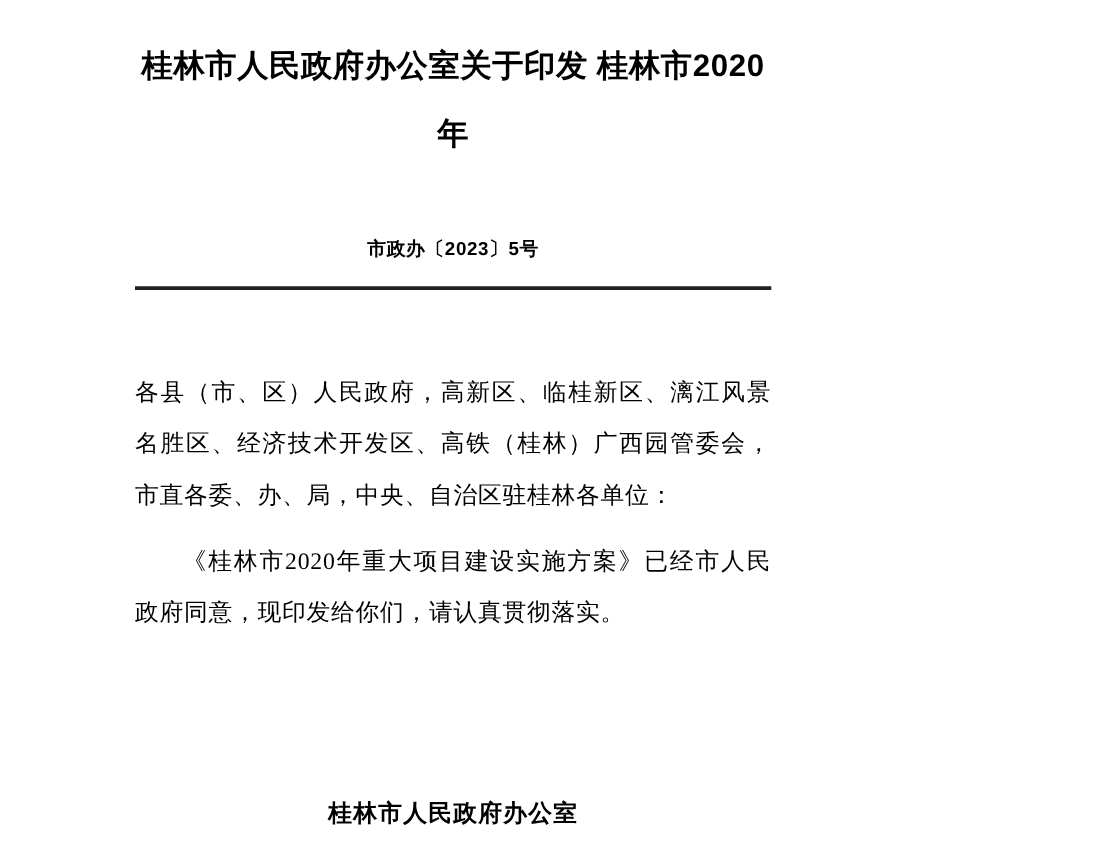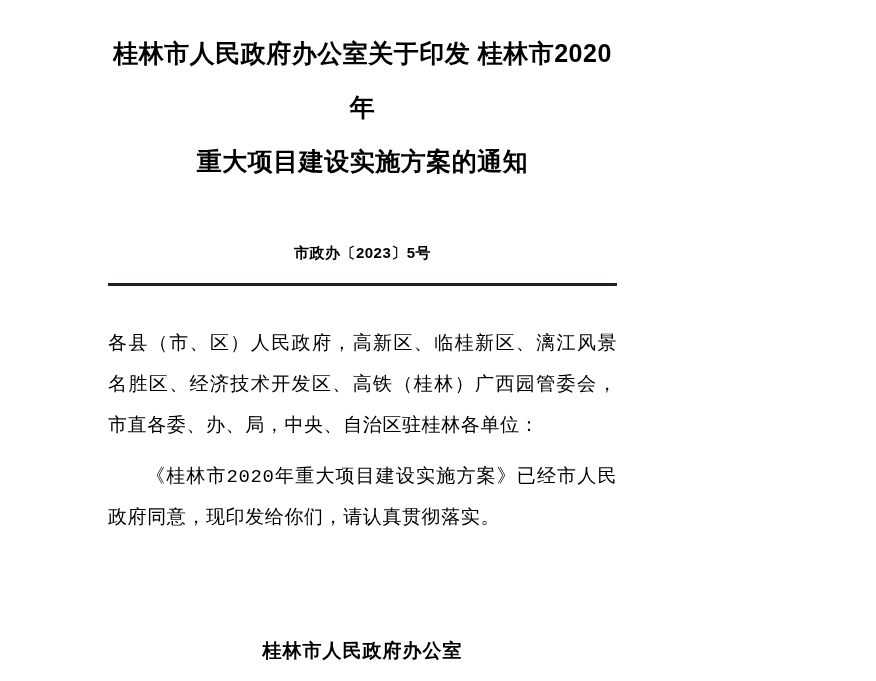--- a/index.html
+++ b/index.html
@@ -44,57 +44,55 @@
     font-size: 15px;
     letter-spacing: 0.5px;
   }
   .red-rule {
     margin-top: 20px;
     height: 3px;
     background: #231f20;
     width: 100%;
   }
   .body-block {
-    padding-top: 36px;
+    padding-top: 62px;
   }
   .para {
     margin: 0;
     font-family: "Liberation Serif", "DejaVu Serif", serif;
     font-size: 19px;
     line-height: 41px;
     text-align: justify;
     letter-spacing: 0.6px;
   }
   .para.indent {
     text-indent: 38px;
   }
   .para + .para {
     margin-top: 12px;
-    font-family: Liberation Mono, monospace;
   }
   .signature {
     position: absolute;
     left: 0;
     right: 0;
     top: 638px;
     text-align: center;
     font-family: "Liberation Sans", "DejaVu Sans", sans-serif;
     font-weight: bold;
     font-size: 19px;
     letter-spacing: 1px;
   }
 </style>
 </head>
 <body>
 
 <div class="page">
 
   <h1 class="doc-title">
     <span class="line1">桂林市人民政府办公室关于印发 桂林市2020年</span>
-    <span class="line2">重大项目建设实施方案的通知</span>
   </h1>
 
   <div class="doc-number">市政办〔2023〕5号</div>
 
   <div class="red-rule"></div>
 
   <div class="body-block">
     <p class="para">各县（市、区）人民政府，高新区、临桂新区、漓江风景名胜区、经济技术开发区、高铁（桂林）广西园管委会，市直各委、办、局，中央、自治区驻桂林各单位：</p>
     <p class="para indent">《桂林市2020年重大项目建设实施方案》已经市人民政府同意，现印发给你们，请认真贯彻落实。</p>
   </div>

